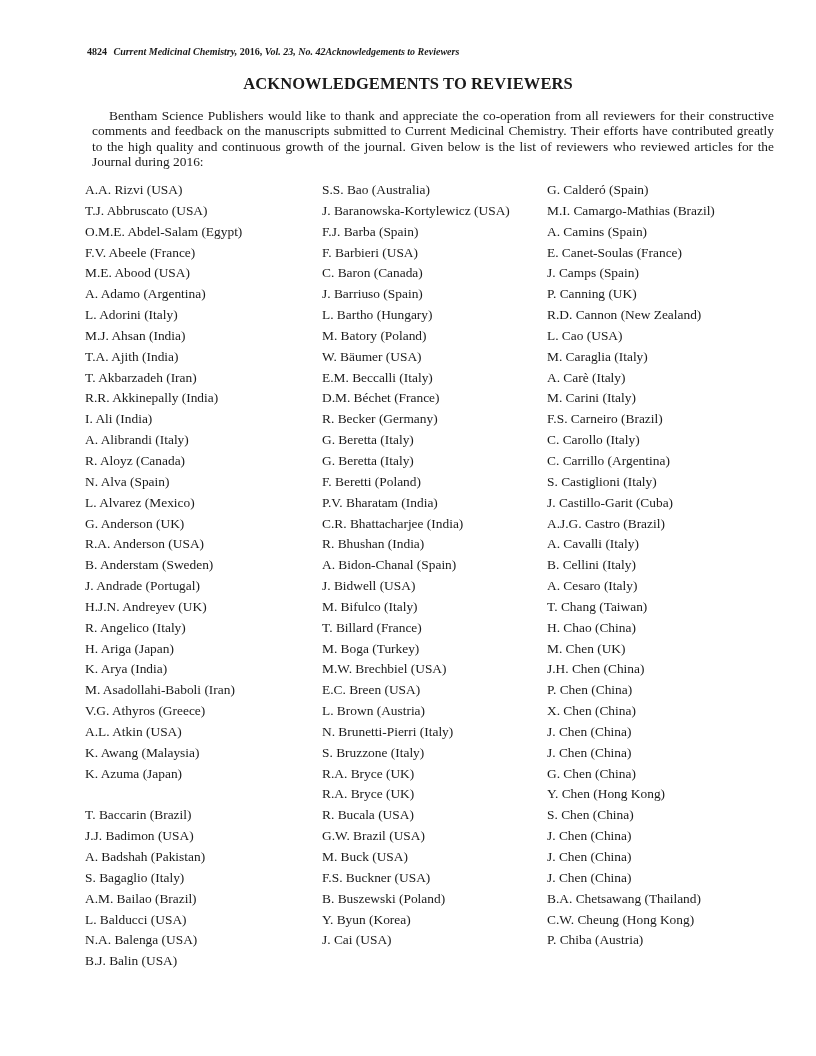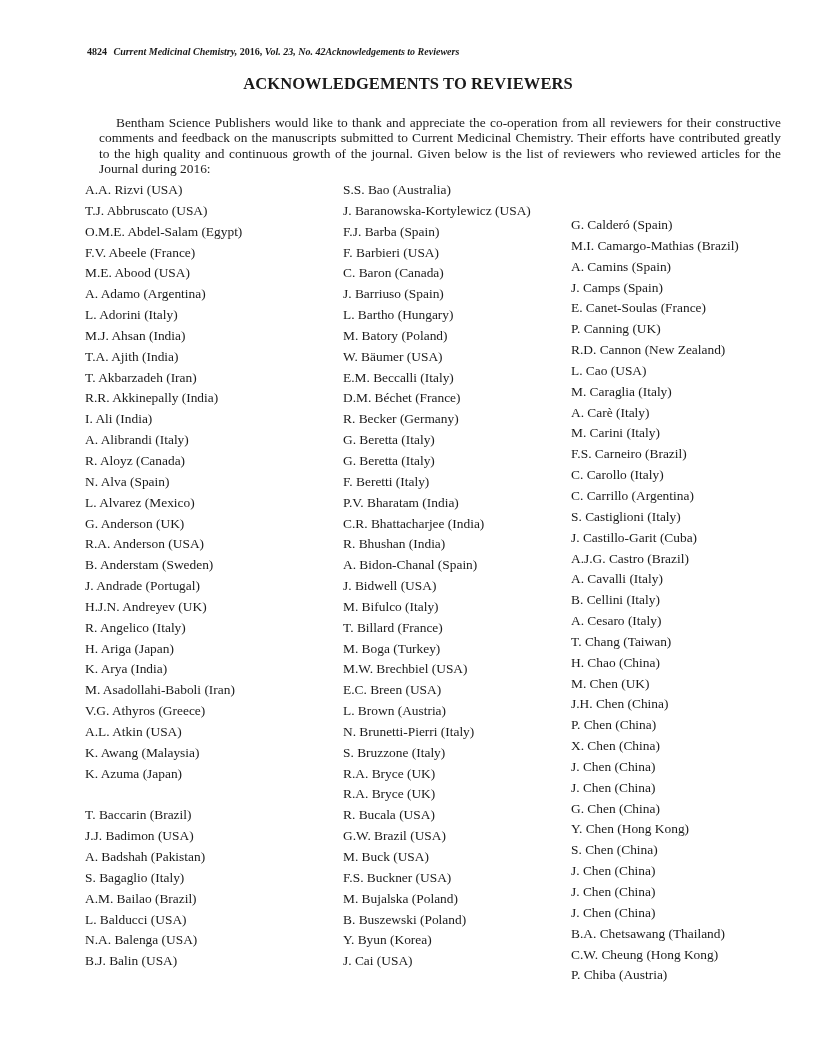--- a/index.html
+++ b/index.html
@@ -14,29 +14,29 @@
     }
     .running-header .pg { font-style: normal; margin-right: 4px; }
     .running-header .yr { font-style: normal; }
     .title {
       position: absolute; left: 0; right: 0; top: 74px; text-align: center;
       font-size: 16.5px; font-weight: bold; letter-spacing: 0.1px;
     }
     .intro {
       position: absolute; left: 87px; width: 682px; top: 103px;
       font-size: 13.4px; line-height: 15.3px; text-align: justify;
-      text-indent: 17px; margin: 12px;
+      text-indent: 17px; margin: 5px;
     }
     .columns {
       position: absolute; top: 181px; left: 85px; width: 700px; height: 800px;
     }
     .col { position: absolute; top: 0; list-style: none; margin: 0; padding: 0; }
     .col-1 { left: 0; }
-    .col-2 { left: 237px; margin-left: 21px; }
-    .col-3 { left: 486px; margin-top: 35px; }
+    .col-2 { left: 237px; }
+    .col-3 { left: 462px; }
     .col li {
       font-size: 13.4px; height: 20.85px; line-height: 18px; white-space: nowrap;
     }
     .col li.gap { visibility: hidden; }
   </style>
 </head>
 <body>
 
 <div class="running-header">
   <div>
@@ -101,51 +101,50 @@
       <li>C. Baron (Canada)</li>
       <li>J. Barriuso (Spain)</li>
       <li>L. Bartho (Hungary)</li>
       <li>M. Batory (Poland)</li>
       <li>W. Bäumer (USA)</li>
       <li>E.M. Beccalli (Italy)</li>
       <li>D.M. Béchet (France)</li>
       <li>R. Becker (Germany)</li>
       <li>G. Beretta (Italy)</li>
       <li>G. Beretta (Italy)</li>
-      <li>F. Beretti (Italy)</li>
+      <li>F. Beretti (Poland)</li>
       <li>P.V. Bharatam (India)</li>
       <li>C.R. Bhattacharjee (India)</li>
       <li>R. Bhushan (India)</li>
       <li>A. Bidon-Chanal (Spain)</li>
       <li>J. Bidwell (USA)</li>
       <li>M. Bifulco (Italy)</li>
       <li>T. Billard (France)</li>
       <li>M. Boga (Turkey)</li>
       <li>M.W. Brechbiel (USA)</li>
       <li>E.C. Breen (USA)</li>
       <li>L. Brown (Austria)</li>
       <li>N. Brunetti-Pierri (Italy)</li>
       <li>S. Bruzzone (Italy)</li>
       <li>R.A. Bryce (UK)</li>
       <li>R.A. Bryce (UK)</li>
       <li>R. Bucala (USA)</li>
       <li>G.W. Brazil (USA)</li>
       <li>M. Buck (USA)</li>
       <li>F.S. Buckner (USA)</li>
-      <li>M. Bujalska (Poland)</li>
       <li>B. Buszewski (Poland)</li>
       <li>Y. Byun (Korea)</li>
       <li>J. Cai (USA)</li>
     </ul>
   <ul class="col col-3">
       <li>G. Calderó (Spain)</li>
       <li>M.I. Camargo-Mathias (Brazil)</li>
       <li>A. Camins (Spain)</li>
+      <li>E. Canet-Soulas (France)</li>
       <li>J. Camps (Spain)</li>
-      <li>E. Canet-Soulas (France)</li>
       <li>P. Canning (UK)</li>
       <li>R.D. Cannon (New Zealand)</li>
       <li>L. Cao (USA)</li>
       <li>M. Caraglia (Italy)</li>
       <li>A. Carè (Italy)</li>
       <li>M. Carini (Italy)</li>
       <li>F.S. Carneiro (Brazil)</li>
       <li>C. Carollo (Italy)</li>
       <li>C. Carrillo (Argentina)</li>
       <li>S. Castiglioni (Italy)</li>

